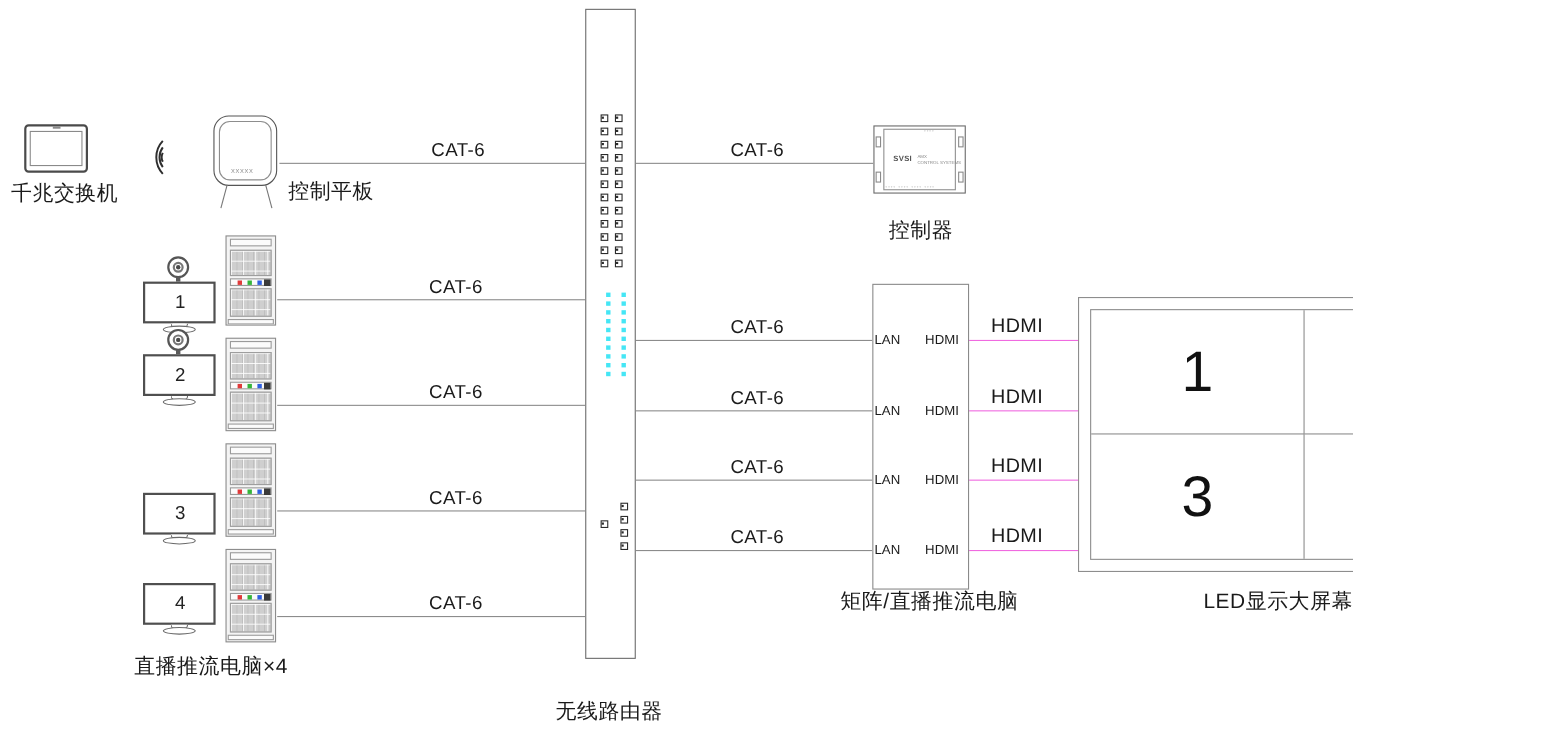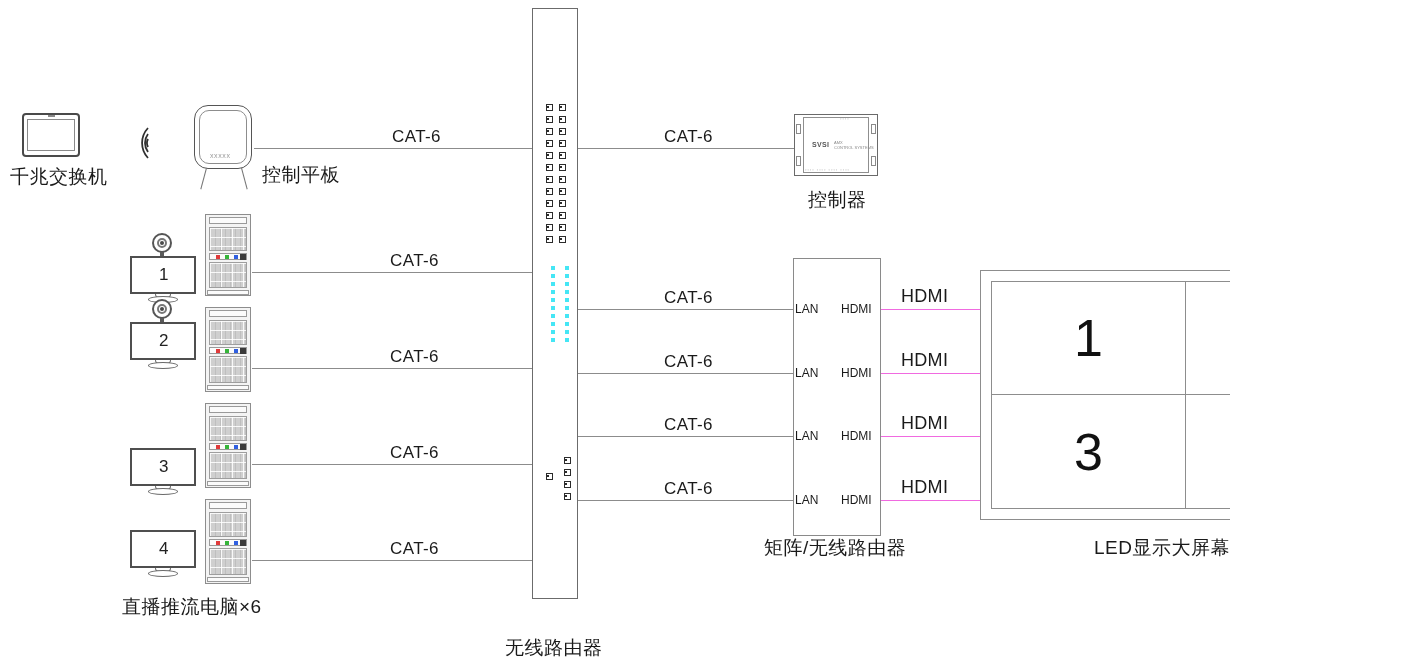--- a/index.html
+++ b/index.html
@@ -423,21 +423,21 @@
       <div class="pc-bar" style="left:209px; top:539px; width:38px; height:7px;"></div>
       <div class="pc-led" style="left:216px; top:541px; background:#e03a3a;"></div>
       <div class="pc-led" style="left:225px; top:541px; background:#35b53a;"></div>
       <div class="pc-led" style="left:234px; top:541px; background:#2f5fe0;"></div>
       <div class="pc-led-blk" style="left:240px; top:540px;"></div>
       <div class="pc-mesh" style="left:209px; top:548px; width:38px; height:27px;"></div>
       <div class="pc-bar" style="left:207px; top:577px; width:42px; height:5px;"></div>
     </div>
   </div>
 
-  <div class="lbl lbl-cn" style="left:122px; top:597px;">直播推流电脑×6</div>
+  <div class="lbl lbl-cn" style="left:122px; top:597px;">直播推流电脑×4</div>
 
   <div>
     <div class="switch-body" style="left:532px; top:8px; width:46px; height:591px;"></div>
 
     <div>
       <div class="sw-port" style="left:546px; top:104px;"></div>
         <div class="sw-port" style="left:559px; top:104px;"></div>
       <div class="sw-port" style="left:546px; top:116px;"></div>
         <div class="sw-port" style="left:559px; top:116px;"></div>
       <div class="sw-port" style="left:546px; top:128px;"></div>
@@ -500,35 +500,35 @@
     <div class="ctrl-inner" style="left:803px; top:117px; width:66px; height:56px;"></div>
     <div class="ctrl-ear" style="left:796px; top:124px; width:5px; height:10px;"></div>
     <div class="ctrl-ear" style="left:796px; top:156px; width:5px; height:10px;"></div>
     <div class="ctrl-ear" style="left:871px; top:124px; width:5px; height:10px;"></div>
     <div class="ctrl-ear" style="left:871px; top:156px; width:5px; height:10px;"></div>
     <div class="ctrl-brand" style="left:812px; top:141px;">SVSI</div>
     <div class="ctrl-sub" style="left:834px; top:140px;">AMX<br>CONTROL SYSTEMS</div>
     <div class="ctrl-strip" style="left:805px; top:167px;">▫▫▫▫ ▫▫▫▫ ▫▫▫▫ ▫▫▫▫</div>
     <div class="ctrl-strip" style="left:840px; top:116px;">▫▫▫▫</div>
   </div>
-  <div class="lbl lbl-cn" style="left:808px; top:190px;">控制器</div>
+  <div class="lbl lbl-cn" style="left:808px; top:200px;">控制器</div>
 
   <div>
     <div class="matrix-body" style="left:793px; top:258px; width:88px; height:278px;"></div>
     <div class="lbl lbl-port" style="left:795px; top:303px;">LAN</div>
     <div class="lbl lbl-port" style="left:795px; top:367px;">LAN</div>
     <div class="lbl lbl-port" style="left:795px; top:430px;">LAN</div>
     <div class="lbl lbl-port" style="left:795px; top:494px;">LAN</div>
 
     <div class="lbl lbl-port" style="left:841px; top:303px;">HDMI</div>
     <div class="lbl lbl-port" style="left:841px; top:367px;">HDMI</div>
     <div class="lbl lbl-port" style="left:841px; top:430px;">HDMI</div>
     <div class="lbl lbl-port" style="left:841px; top:494px;">HDMI</div>
   </div>
-  <div class="lbl lbl-cn" style="left:764px; top:538px;">矩阵/无线路由器</div>
+  <div class="lbl lbl-cn" style="left:764px; top:538px;">矩阵/直播推流电脑</div>
 
   <div>
     <div class="led-outer" style="left:980px; top:270px; width:412px; height:250px;"></div>
     <div class="led-inner" style="left:991px; top:281px; width:390px; height:228px;">
       <div class="led-cell">
         <span class="lbl-screen-num">1</span>
       </div>
       <div class="led-cell">
         <span class="lbl-screen-num">2</span>
       </div>

